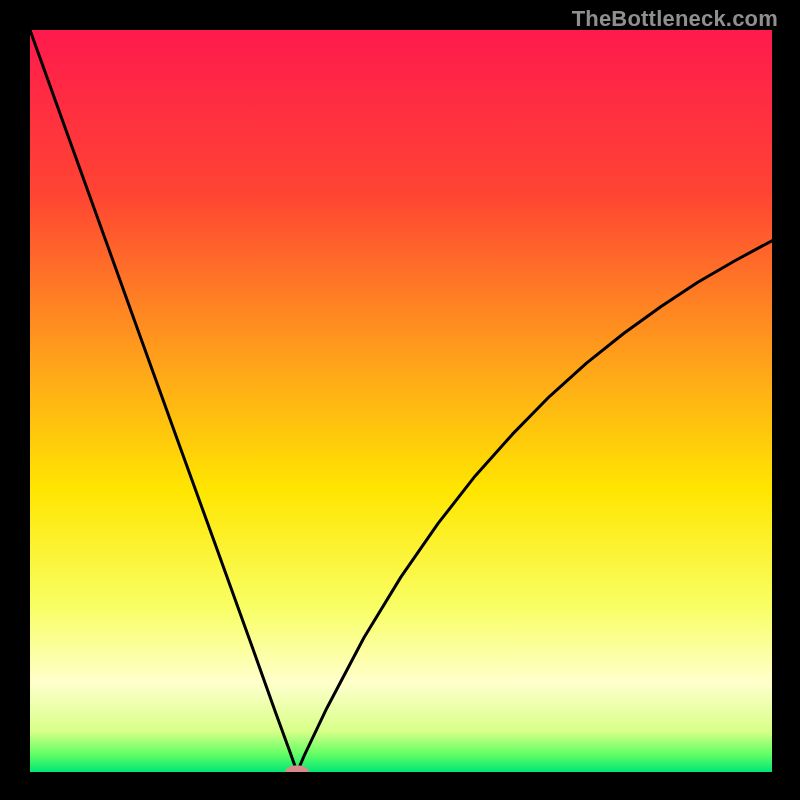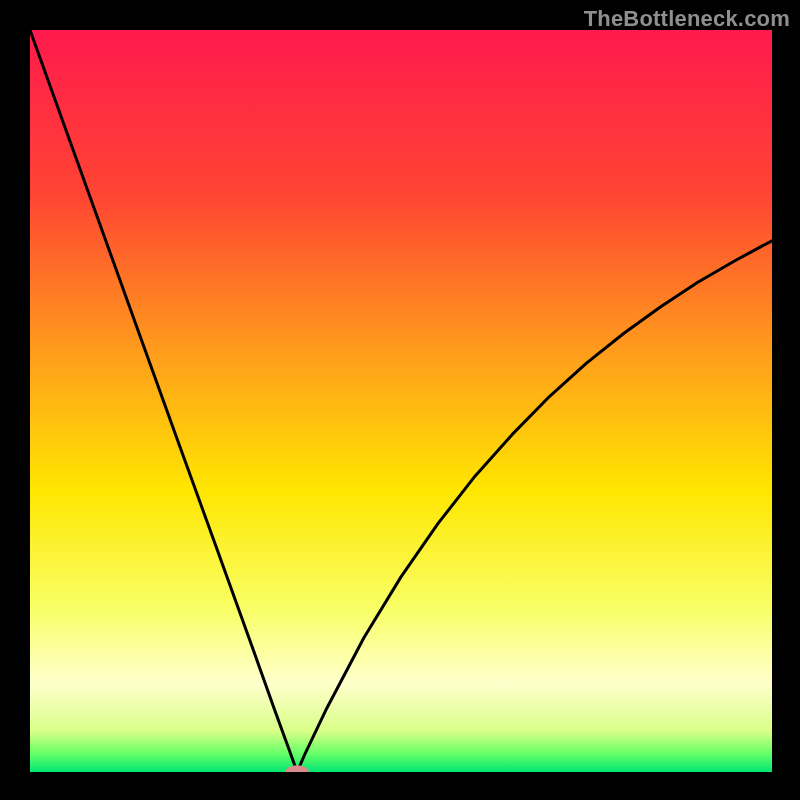--- a/index.html
+++ b/index.html
@@ -14,21 +14,21 @@
     position: absolute;
     top: 0;
     left: 0;
     width: 800px;
     height: 800px;
     background: #000000;
   }
   .watermark {
     position: absolute;
     top: 6px;
-    right: 10px;
+    right: 22px;
     color: #8f8f8f;
     font-family: Arial, Helvetica, sans-serif;
     font-size: 22px;
     font-weight: 600;
     letter-spacing: 0.2px;
     z-index: 10;
   }
   .plot-area {
     position: absolute;
     left: 30px;

